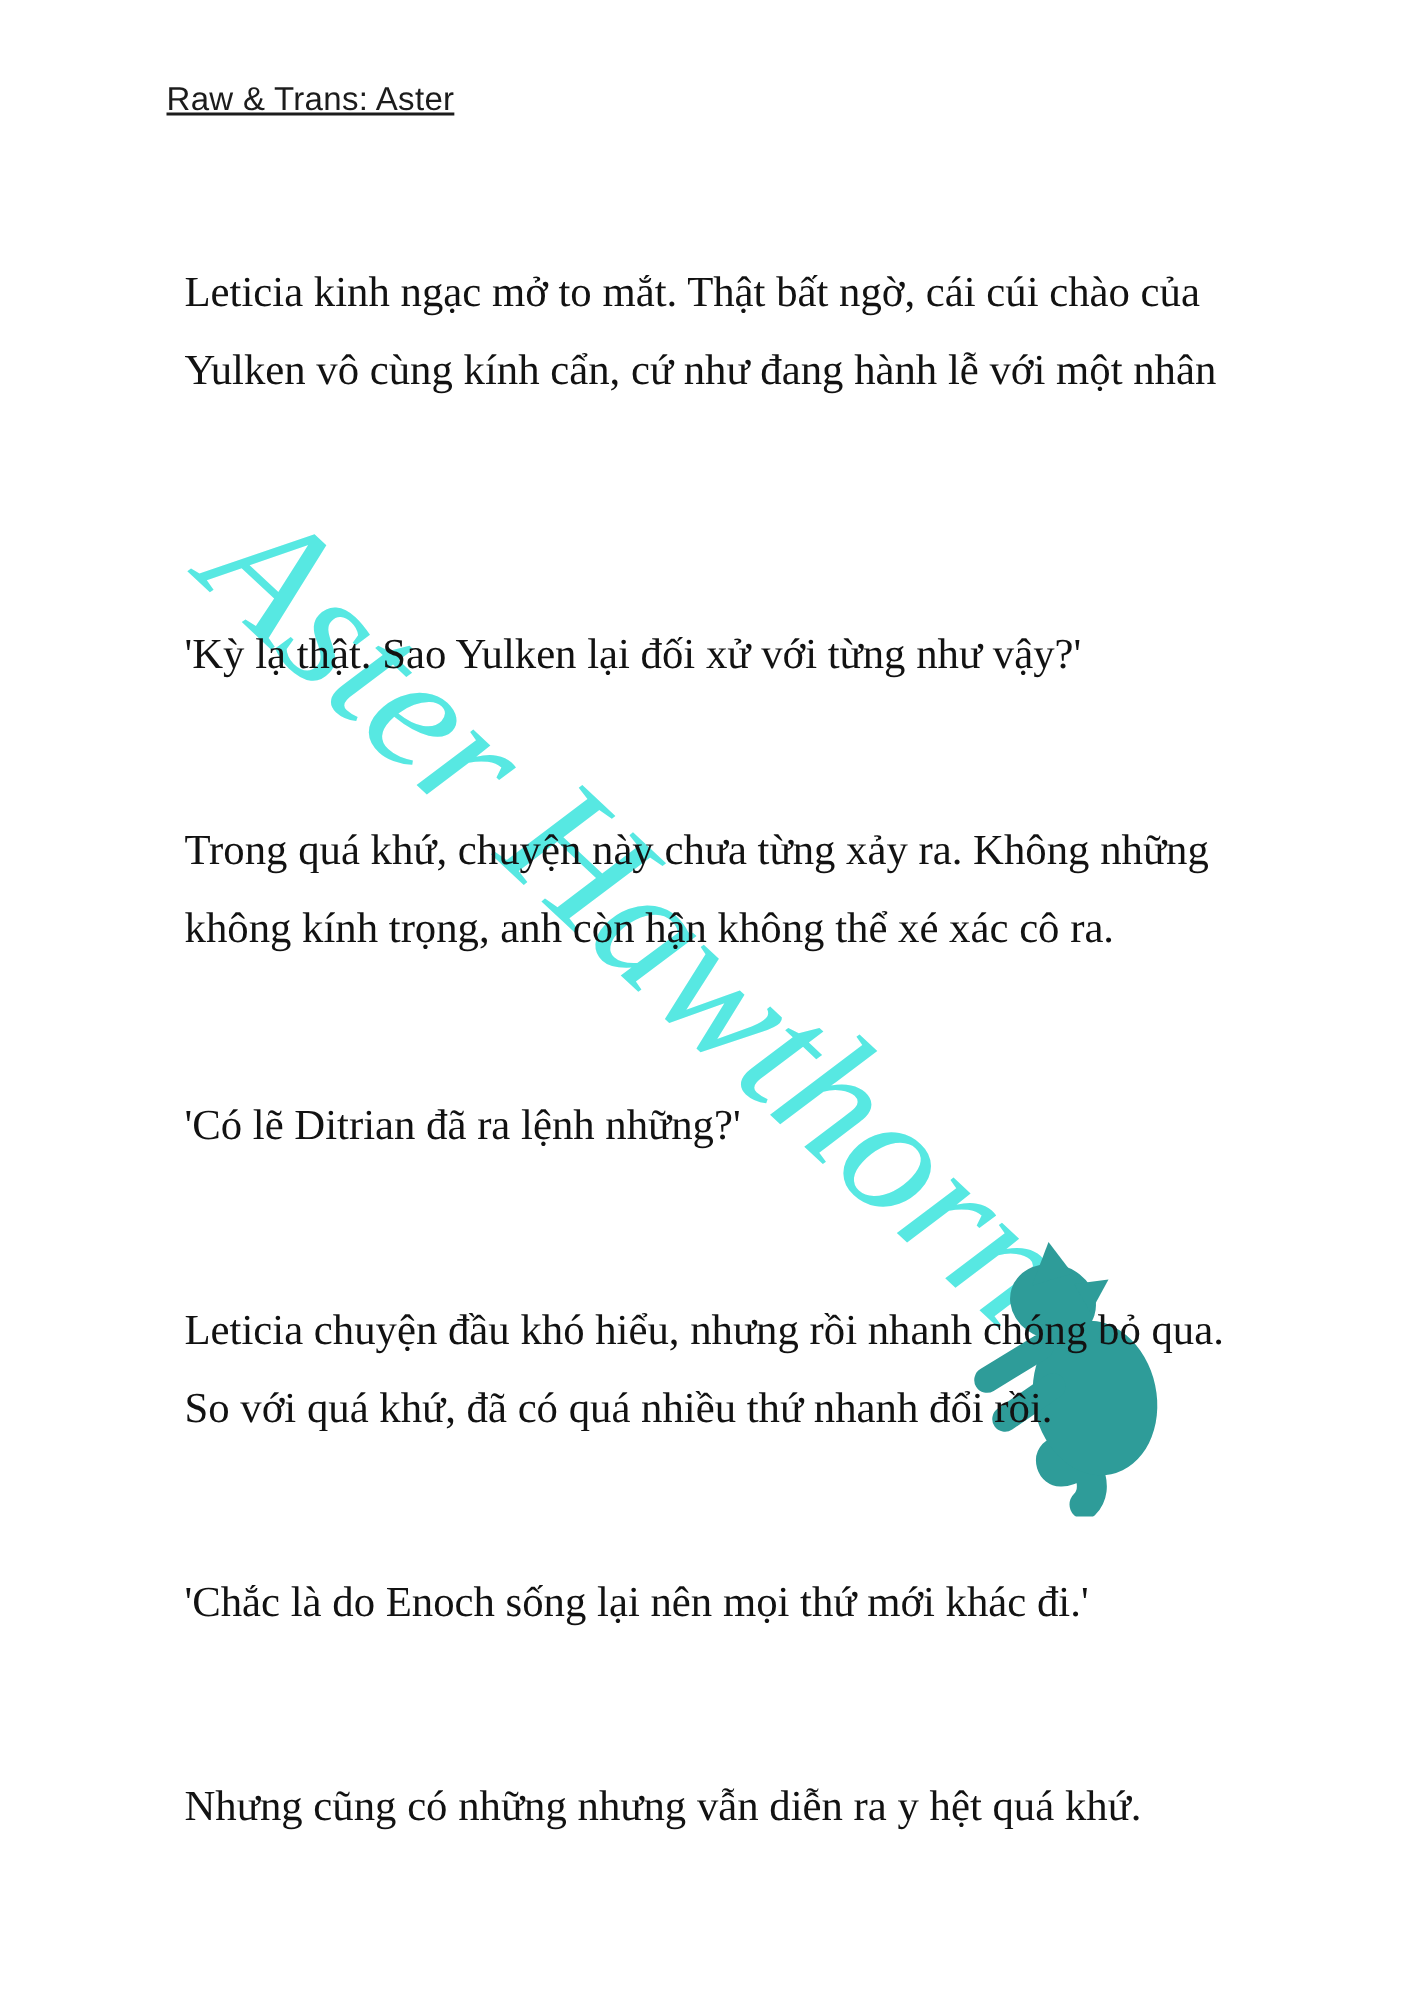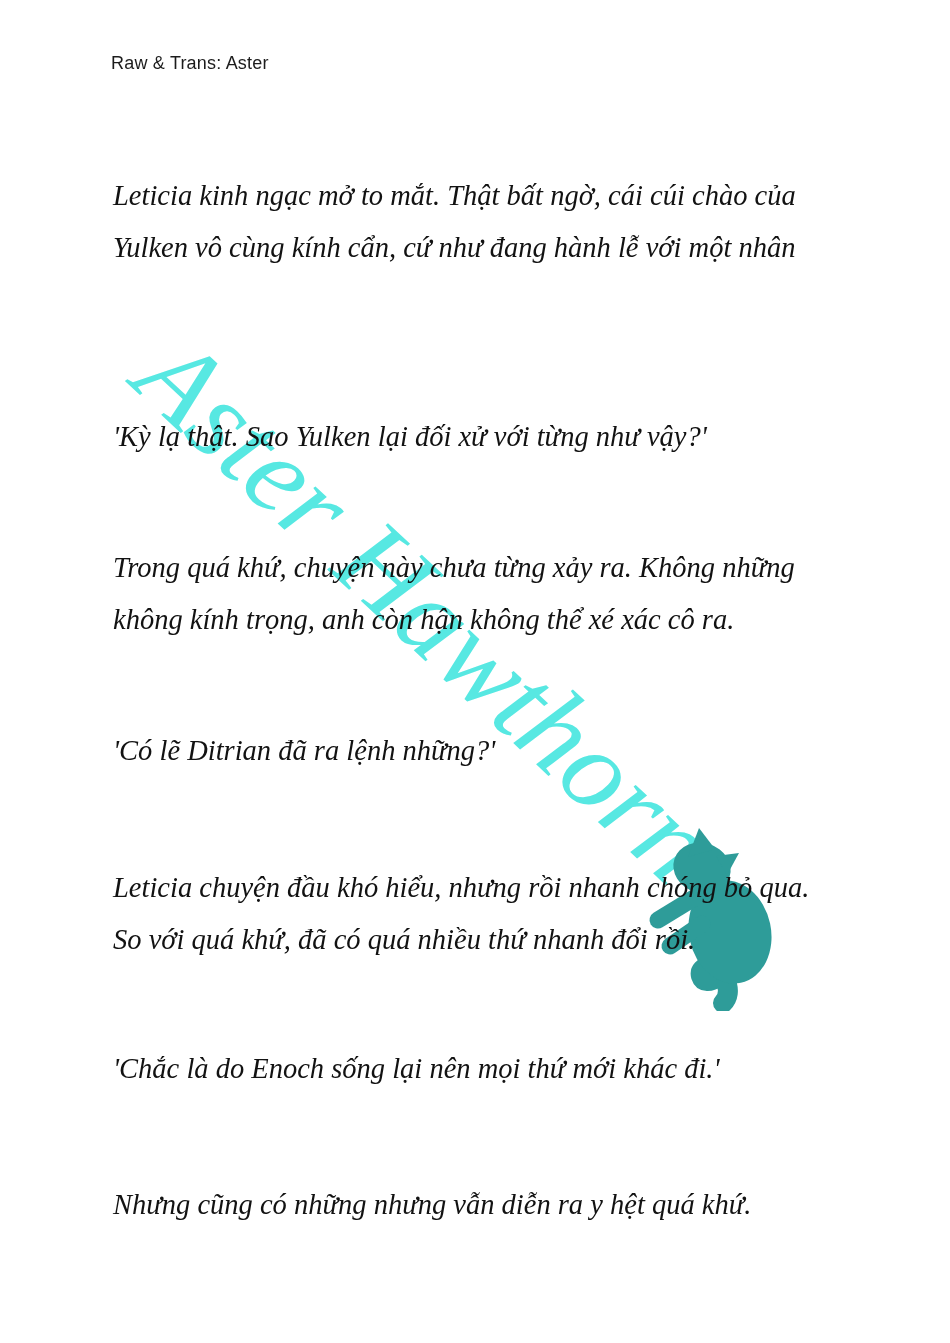--- a/index.html
+++ b/index.html
@@ -7,24 +7,25 @@
     width: 950px; height: 1343px;
     background: #ffffff;
     position: relative;
     overflow: hidden;
     font-family: "Liberation Serif", serif;
   }
   .credit {
     position: absolute;
     left: 111px; top: 53px;
     font-family: "Liberation Sans", sans-serif;
-    font-size: 18px;
+    font-size: 22px;
     color: #1c1c1c;
     letter-spacing: 0.2px;
     z-index: 3;
+    text-decoration: underline;
   }
   .watermark {
     position: absolute;
     left: 195px; top: 315px;
     font-family: "Liberation Serif", serif;
     font-style: italic;
     font-size: 115px;
     line-height: 1;
     white-space: nowrap;
     transform: rotate(43deg);
@@ -33,23 +34,22 @@
     pointer-events: none;
   }
   .cat {
     position: absolute;
     left: 642px; top: 826px;
     width: 140px; height: 185px;
     z-index: 2;
   }
   .para {
     position: absolute;
-    left: 113px;
+    left: 123px;
     z-index: 3;
-    font-style: italic;
   }
   .para p {
     margin: 0;
     font-size: 28.5px;
     line-height: 52px;
     color: #121212;
     white-space: nowrap;
   }
   .p0 { top: 170px; }
   .p1 { top: 411px; }

